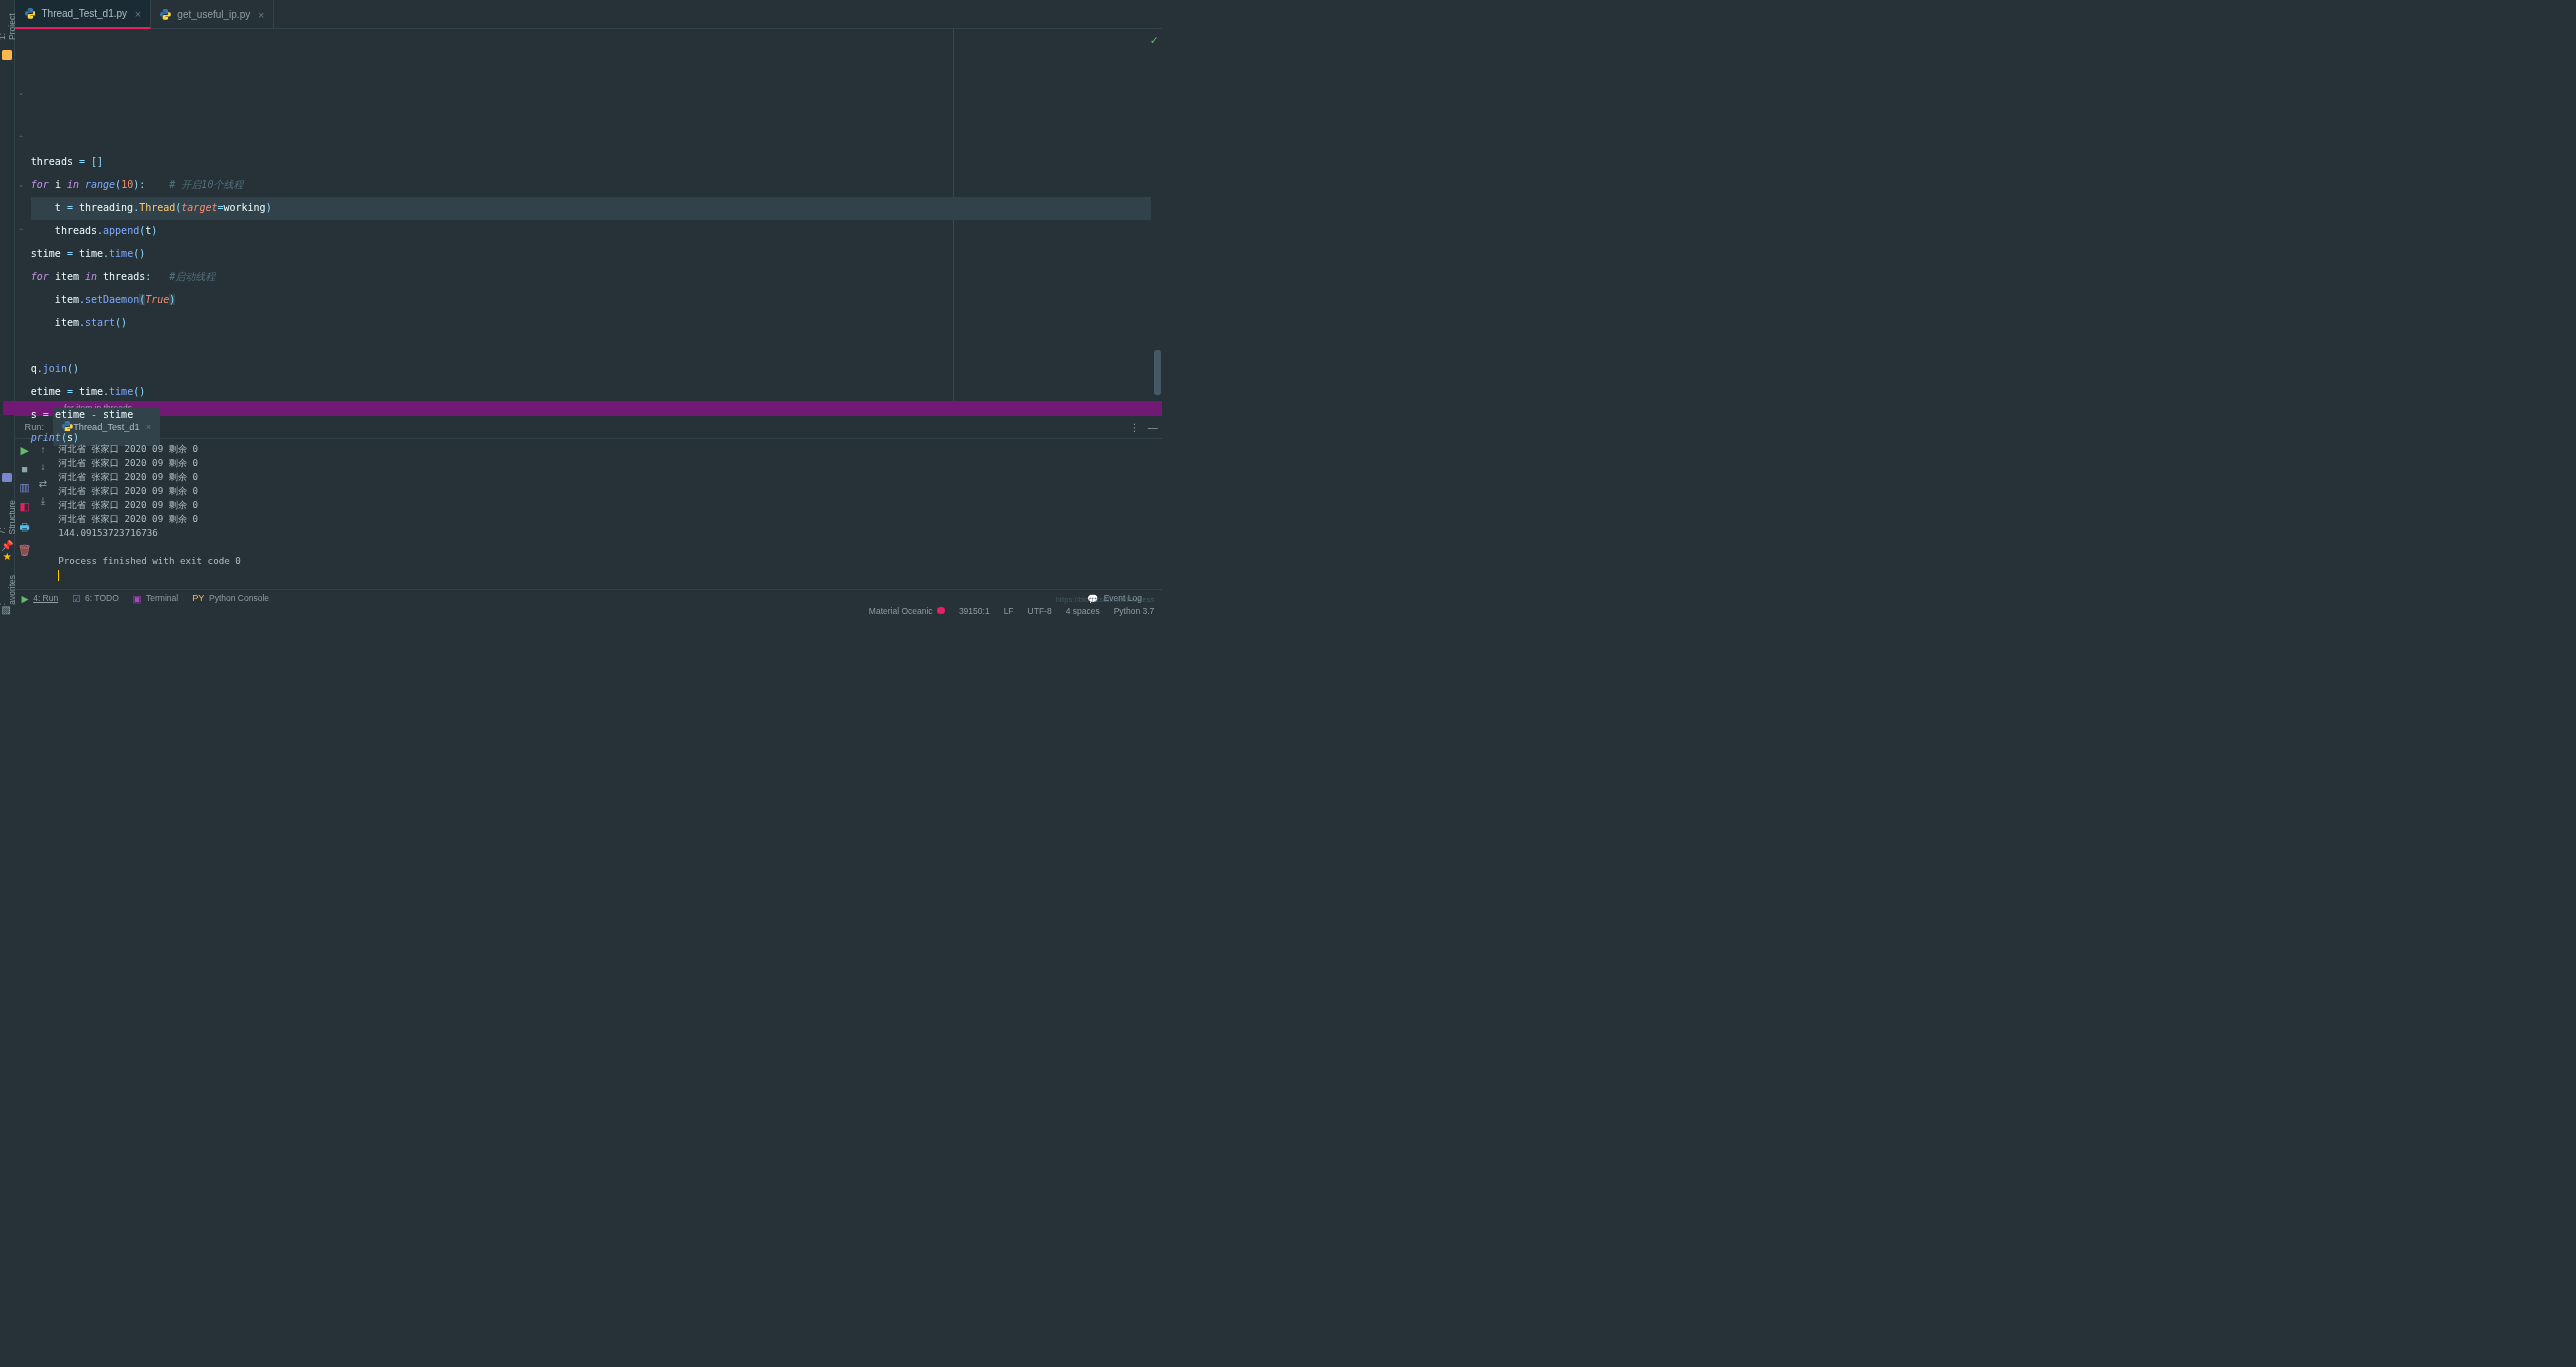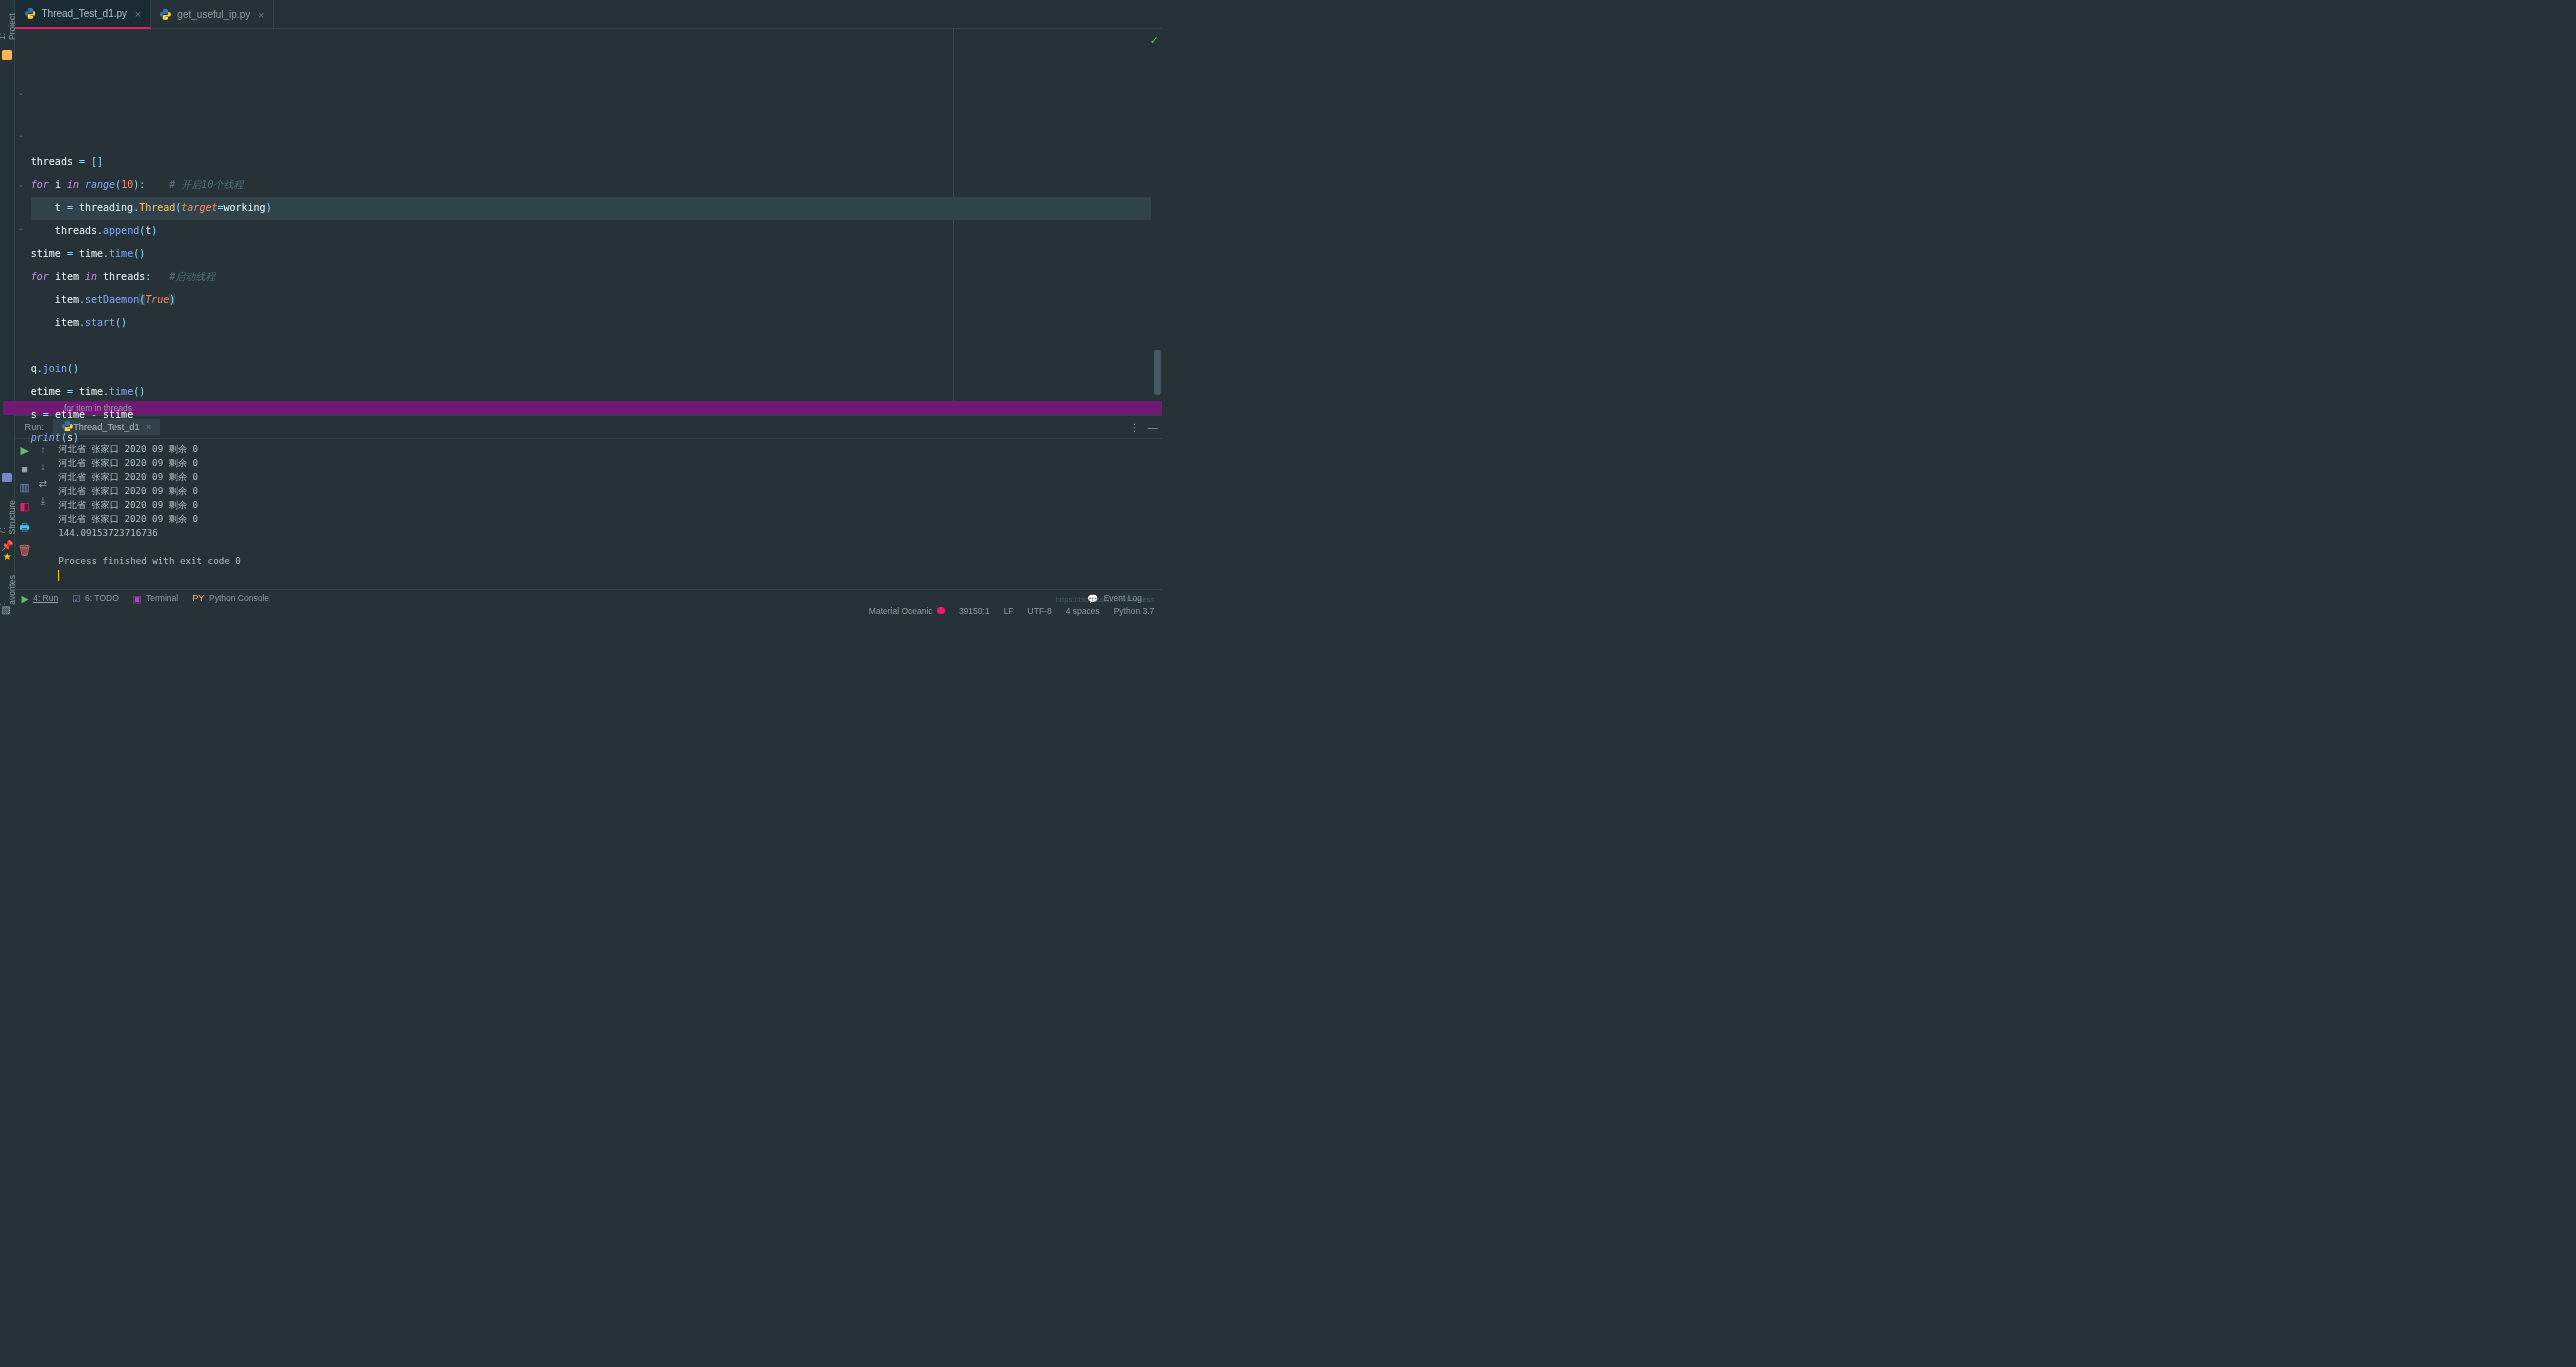--- a/index.html
+++ b/index.html
@@ -184,21 +184,21 @@
   border-bottom: 0.8px solid #32424A;
 }
 .run-label {
   padding: 0 9.2px;
   font-size: 9.2px;
   color: #8F9CA3;
 }
 .run-tab {
   display: flex;
   align-items: center;
-  height: 16px;
+  height: 38px;
   padding: 0 9.2px;
   background: #32424A;
   font-size: 9.2px;
   color: #B0BEC5;
 }
 .run-tab .close-x { margin-left: 6.1px; color: #607D8B; }
 .run-header .spacer { flex: 1; }
 .run-header .hact {
   width: 18.4px; text-align: center;
   color: #8F9CA3;

